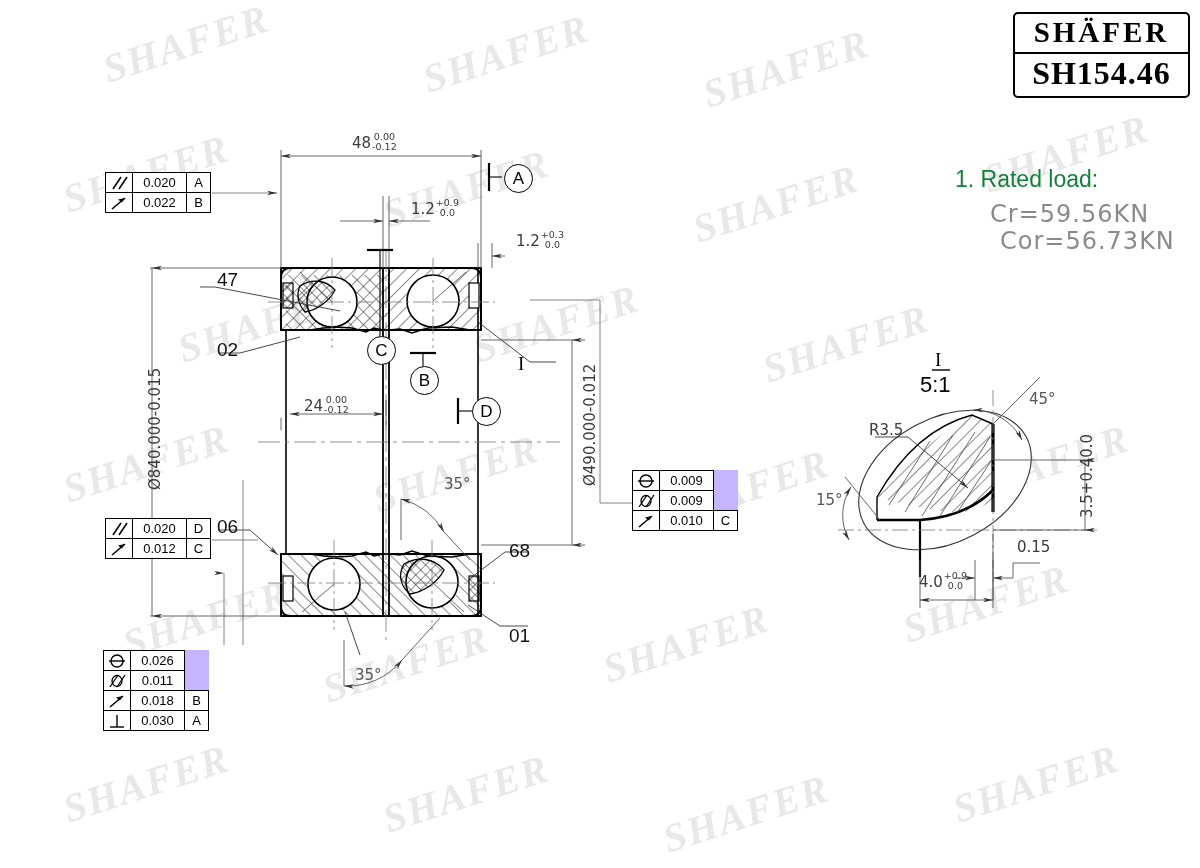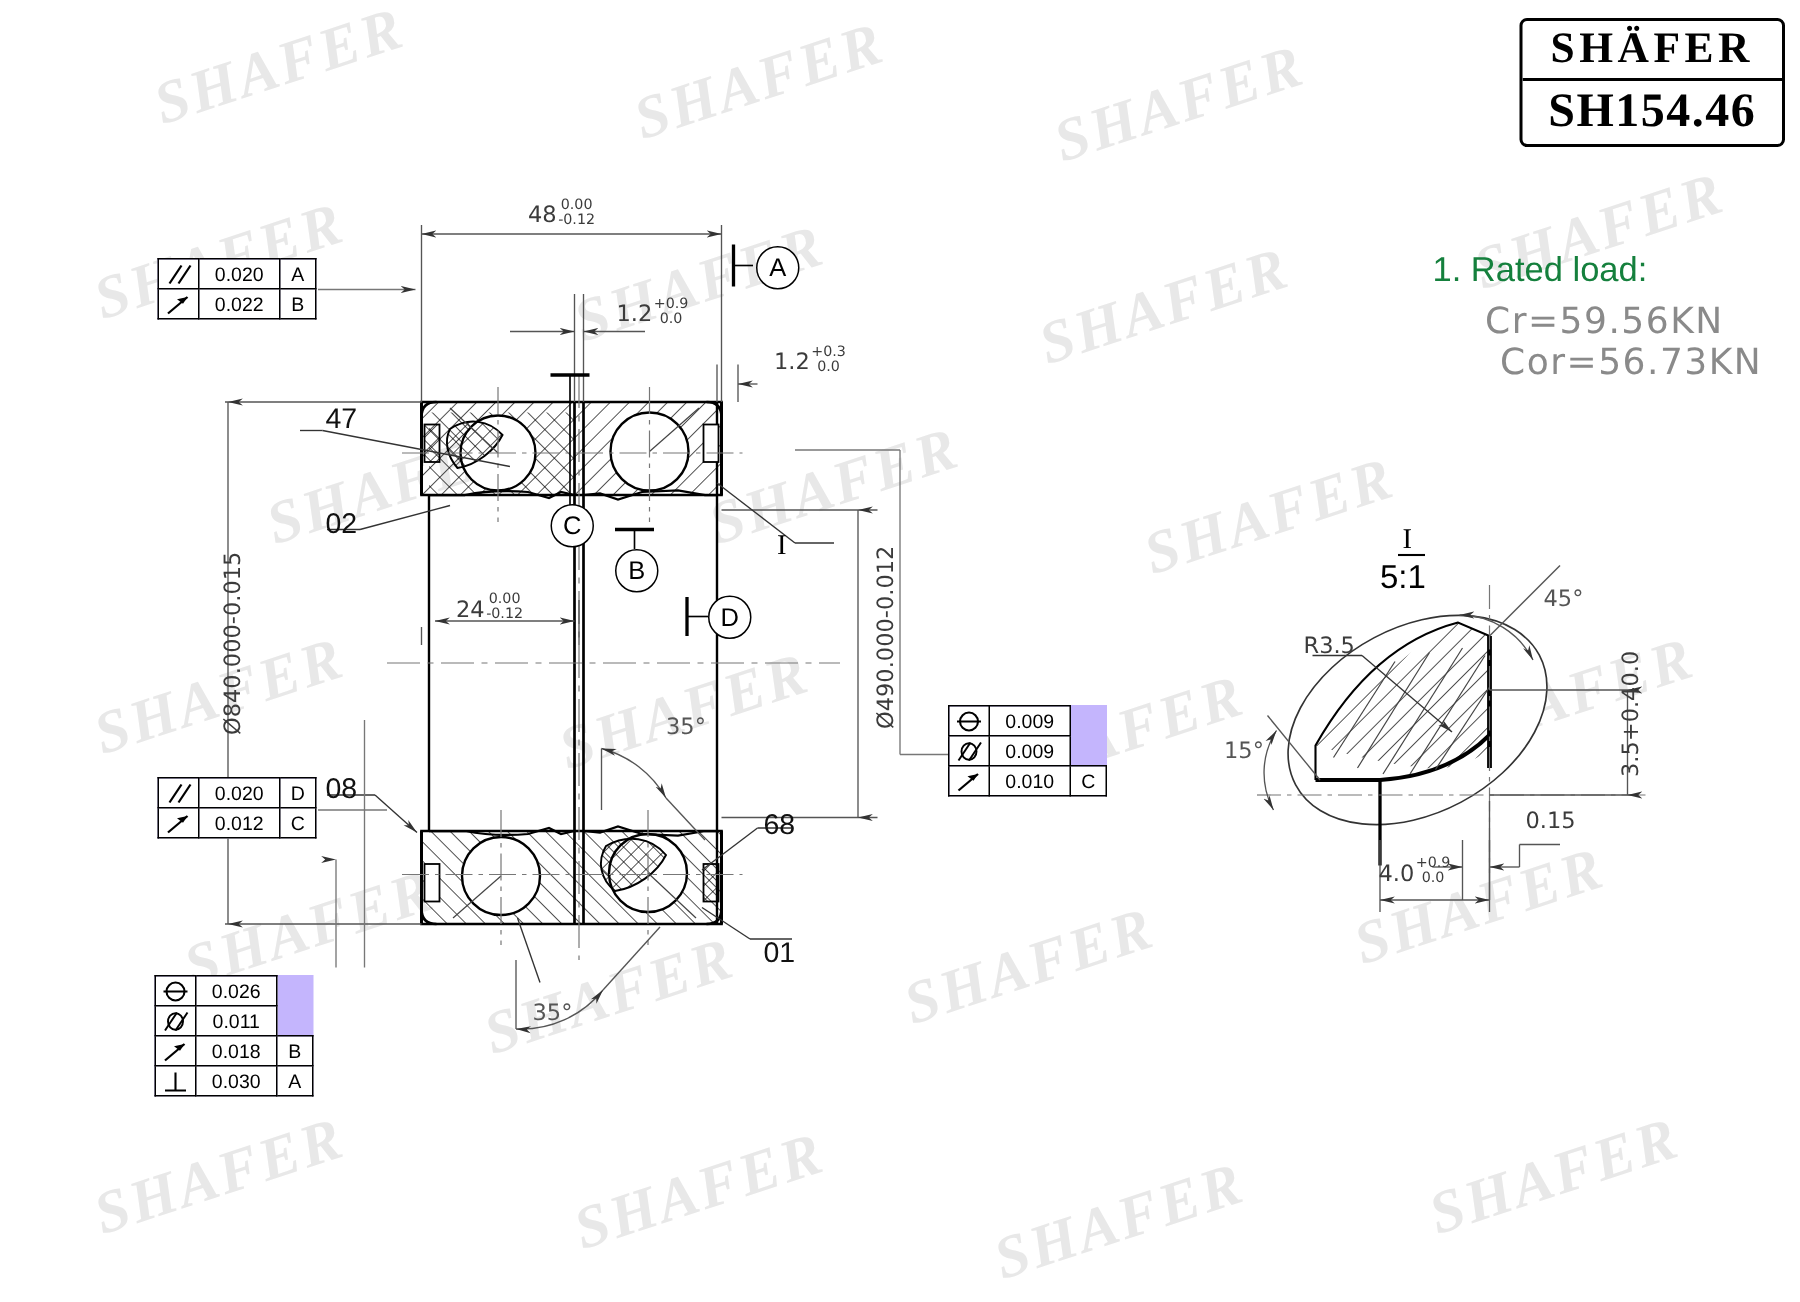--- a/index.html
+++ b/index.html
@@ -601,21 +601,21 @@
   <div class="ang" style="left:444px; top:475px;">35°</div>
   <div class="ang" style="left:355px; top:666px;">35°</div>
 
   <div class="datum-circle" style="left:504px; top:164px;">A</div>
   <div class="datum-circle" style="left:367px; top:336px;">C</div>
   <div class="datum-circle" style="left:410px; top:366px;">B</div>
   <div class="datum-circle" style="left:472px; top:397px;">D</div>
 
   <div class="partno" style="left:217px; top:269px;text-align:center;">47</div>
   <div class="partno" style="left:217px; top:339px;">02</div>
-  <div class="partno" style="left:217px; top:516px;">08</div>
+  <div class="partno" style="left:217px; top:516px;">06</div>
   <div class="partno" style="left:509px; top:540px;">68</div>
   <div class="partno" style="left:509px; top:625px;text-align:right;">01</div>
 
   <div class="detail-mark" style="left:518px; top:353px;">I</div>
 
   <div class="detail-mark" style="left:935px; top:349px;">I</div>
   <div class="detail-scale" style="left:920px; top:372px;">5:1</div>
   <div class="dim" style="left:869px; top:421px;">R3.5</div>
   <div class="ang" style="left:1029px; top:390px;">45°</div>
   <div class="ang" style="left:816px; top:491px;">15°</div>

